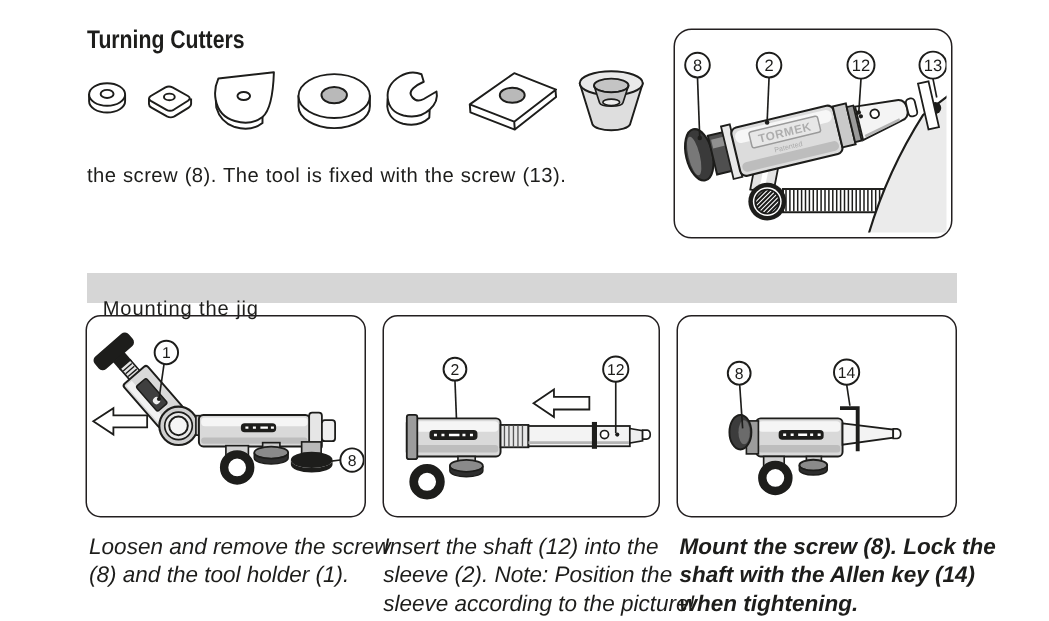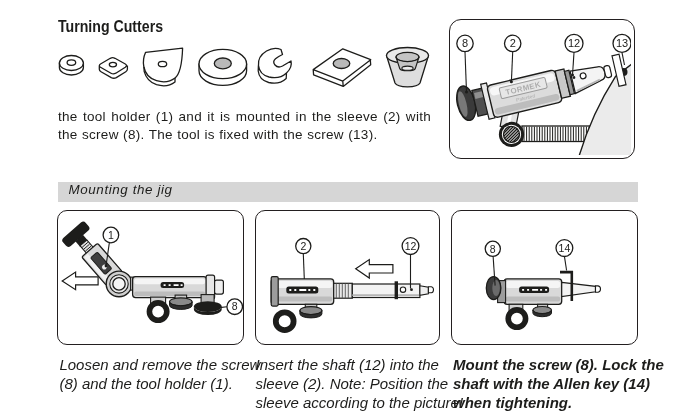--- a/index.html
+++ b/index.html
@@ -2,21 +2,21 @@
 <html><head>
 <meta charset="utf-8">
 <style>
   html,body{margin:0;padding:0;}
   body{width:699px;height:414px;background:#fff;font-family:"Liberation Sans",sans-serif;color:#1d1d1b;overflow:hidden;}
   .abs{position:absolute;}
   #title{left:58px;top:16.6px;font-size:17px;font-weight:bold;transform:scaleX(0.832);transform-origin:0 0;}
   #para{left:58px;top:108px;width:373px;font-size:13.5px;line-height:18.4px;letter-spacing:0.28px;word-spacing:0.4px;}
   .jl{text-align:justify;text-align-last:justify;}
   #graybar{left:57.9px;top:181.7px;width:580px;height:20.2px;background:#d6d6d6;}
-  #graybar span{position:absolute;left:10.6px;top:0px;font-size:13.4px;font-style:italic;letter-spacing:0.6px;}
+  #graybar span{position:absolute;left:10.6px;top:16px;font-size:13.4px;letter-spacing:0.6px;}
   .cap{font-size:15px;font-style:italic;line-height:19.1px;top:355.3px;}
   #cap1{left:59.4px;}
   #cap2{left:255.5px;font-style:italic;}
   #cap3{left:453px;font-weight:bold;}
   .box{position:absolute;border:1.4px solid #231f20;border-radius:10px;top:210px;height:132.6px;overflow:hidden;}
   #box1{left:56.5px;width:185.8px;}
   #box2{left:255.3px;width:182.6px;}
   #box3{left:450.5px;width:185.7px;}
   #topbox{position:absolute;left:449.4px;top:19px;width:183.6px;height:138px;border:1.6px solid #231f20;border-radius:12px;overflow:hidden;}
   svg{display:block;}
@@ -51,21 +51,20 @@
 
   <path d="M331.5,15.5 L340,43 a12.7,4.6 0 0 0 25,0 L373.5,15.5 Z" fill="#dedede"></path>
   <ellipse cx="352.5" cy="15.5" rx="21" ry="8" fill="#e9e9e9"></ellipse>
   <ellipse cx="352.5" cy="17" rx="11.5" ry="4.6" fill="#c4c4c4"></ellipse>
   <path d="M341,17 a11.5,4.6 0 0 0 23,0 l-3.7,11.5 q-0.7,2.3 -7.8,2.3 -7.1,0 -7.8,-2.3 z" fill="#c4c4c4" stroke-width="1.1"></path>
   <ellipse cx="352.5" cy="28.2" rx="5.6" ry="2.1" fill="#ededed" stroke-width="1.1"></ellipse>
 </g>
 </svg>
 
 <div id="para" class="abs">
-  <div class="jl">the tool holder (1) and it is mounted in the sleeve (2) with</div>
   <div>the screw (8). The tool is fixed with the screw (13).</div>
 </div>
 
 <div id="topbox">
 <svg width="181" height="135" viewBox="0 0 181 135">
 
   <rect x="72" y="106" width="69" height="15.5" fill="#fff" stroke="#1d1d1b" stroke-width="1.3"></rect>
   <path d="M74,106.7 v14.2 M76.6,106.7 v14.2 M79.2,106.7 v14.2 M81.8,106.7 v14.2 M84.4,106.7 v14.2 M87,106.7 v14.2 M89.6,106.7 v14.2 M92.2,106.7 v14.2 M94.8,106.7 v14.2 M97.4,106.7 v14.2 M100,106.7 v14.2 M102.6,106.7 v14.2 M105.2,106.7 v14.2 M107.8,106.7 v14.2 M110.4,106.7 v14.2 M113,106.7 v14.2 M115.6,106.7 v14.2 M118.2,106.7 v14.2 M120.8,106.7 v14.2 M123.4,106.7 v14.2 M126,106.7 v14.2 M128.6,106.7 v14.2 M131.2,106.7 v14.2 M133.8,106.7 v14.2 M136.4,106.7 v14.2 M139,106.7 v14.2" stroke="#1d1d1b" stroke-width="1"></path>
 
   <path d="M129.1,136 A317.9,317.9 0 0 1 165.4,56.6 L182,43.9 L182,136 Z" fill="#ebebeb"></path>

